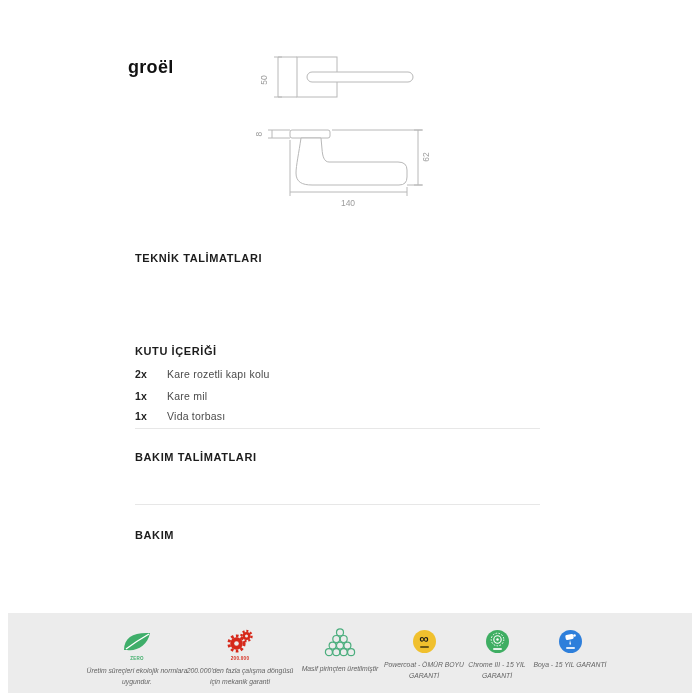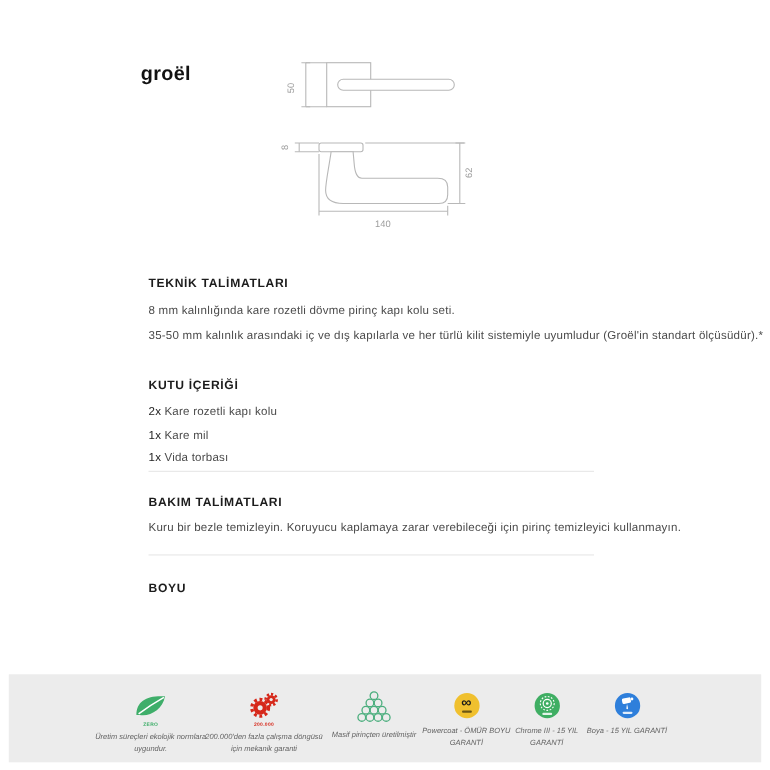--- a/index.html
+++ b/index.html
@@ -7,21 +7,21 @@
   html,body { width:700px; height:700px; background:#ffffff; font-family:"Liberation Sans", sans-serif; overflow:hidden; }
   .page { position:relative; width:700px; height:700px; background:#fff; }
 
   .logo { position:absolute; left:128px; top:57px; font-size:18px; font-weight:700; color:#111; letter-spacing:.3px; }
 
   .drawing { position:absolute; left:253px; top:36px; }
 
   
   .h { position:absolute; left:135px; font-size:11px; font-weight:700; color:#1c1c1c; letter-spacing:.6px; }
   .p { position:absolute; left:135px; font-size:10.5px; color:#4b4b4b; letter-spacing:.2px; white-space:nowrap; }
-  .li b { color:#222; font-weight:400; margin-right:3px; }
+  .li b { color:#222; font-weight:700; margin-right:20px; }
   .divider { position:absolute; left:135px; width:405px; height:1px; background:#e7e7e7; }
 
   
   .footer { position:absolute; left:8px; top:613px; width:684px; height:80px; background:#ececec; }
   .badge { position:absolute; top:14px; transform:translateX(-50%); text-align:center; }
   .badge .icon-wrap { height:28px; display:flex; align-items:center; justify-content:center; }
   .badge .icon-label { font-size:4.5px; font-weight:700; letter-spacing:.3px; margin-top:1px; }
   .badge .caption { margin-top:5px; font-size:6.8px; font-style:italic; color:#636363; line-height:1.55; }
   .circle-badge { width:23px; height:23px; border-radius:50%; display:flex; flex-direction:column; align-items:center; justify-content:center; }
   .circle-badge .inf { font-size:13px; font-weight:700; line-height:10px; color:#1a1a1a; }
@@ -77,42 +77,39 @@
       <text x="176" y="121" transform="rotate(-90 176 121)" fill="#9c9c9c" stroke="none" font-size="8.5" text-anchor="middle" font-family="Liberation Sans, sans-serif">62</text>
 
       <line x1="37" y1="104" x2="37" y2="160"></line>
       <line x1="154" y1="151" x2="154" y2="160"></line>
       <line x1="37" y1="156" x2="154" y2="156"></line>
       <text x="95" y="170" fill="#9c9c9c" stroke="none" font-size="8.5" text-anchor="middle" font-family="Liberation Sans, sans-serif">140</text>
     </g>
   </svg>
 
   <div class="h" style="top:252px">TEKNİK TALİMATLARI</div>
-  <div class="p" style="top:276px">8 mm kalınlığında kare rozetli dövme pirinç kapı kolu seti.</div>
-  <div class="p" style="top:299px">35-50 mm kalınlık arasındaki iç ve dış kapılarla ve her türlü kilit sistemiyle uyumludur (Groël'in standart ölçüsüdür).*</div>
 
   <div class="h" style="top:345px">KUTU İÇERİĞİ</div>
   <div class="p li" style="top:368px">
     <b>2x</b><span>Kare rozetli kapı kolu</span>
   </div>
   <div class="p li" style="top:390px">
     <b>1x</b><span>Kare mil</span>
   </div>
   <div class="p li" style="top:410px">
     <b>1x</b><span>Vida torbası</span>
   </div>
 
   <div class="divider" style="top:428px"></div>
 
   <div class="h" style="top:451px">BAKIM TALİMATLARI</div>
-  <div class="p" style="top:474px">Kuru bir bezle temizleyin. Koruyucu kaplamaya zarar verebileceği için pirinç temizleyici kullanmayın.</div>
 
   <div class="divider" style="top:504px"></div>
 
-  <div class="h" style="top:529px">BOYU</div>
+  <div class="h" style="top:529px">BAKIM</div>
 
   <div class="footer">
 
     <div class="badge" style="left:129px; width:110px">
       <div class="icon-wrap">
         <svg width="30" height="21" viewBox="0 0 30 21">
           <path d="M2,19 C2,6 12,1 28,2 C26,14 14,21 5,19 Z" fill="#3fae6a"></path>
           <path d="M4,18 C12,12 20,7 27,3" stroke="#ffffff" stroke-width="1.4" fill="none"></path>
         </svg>
       </div>

